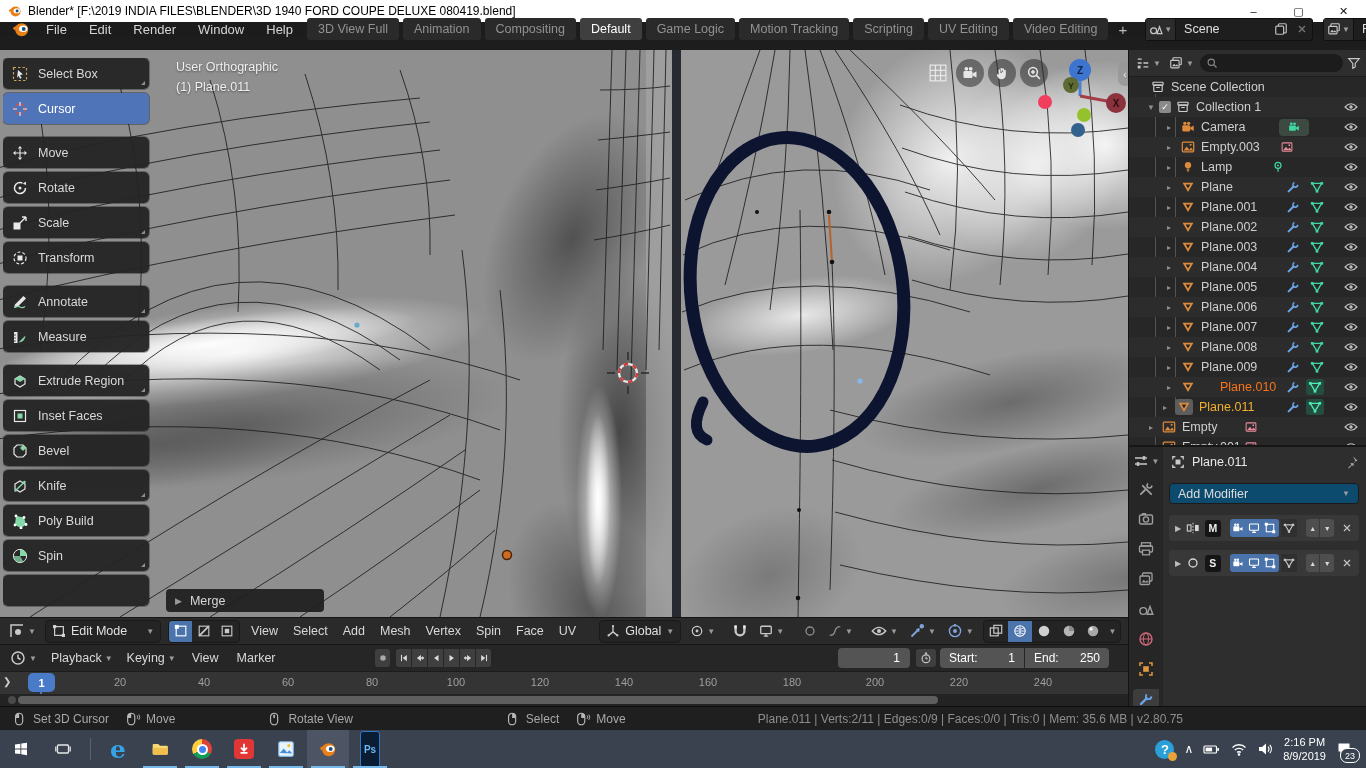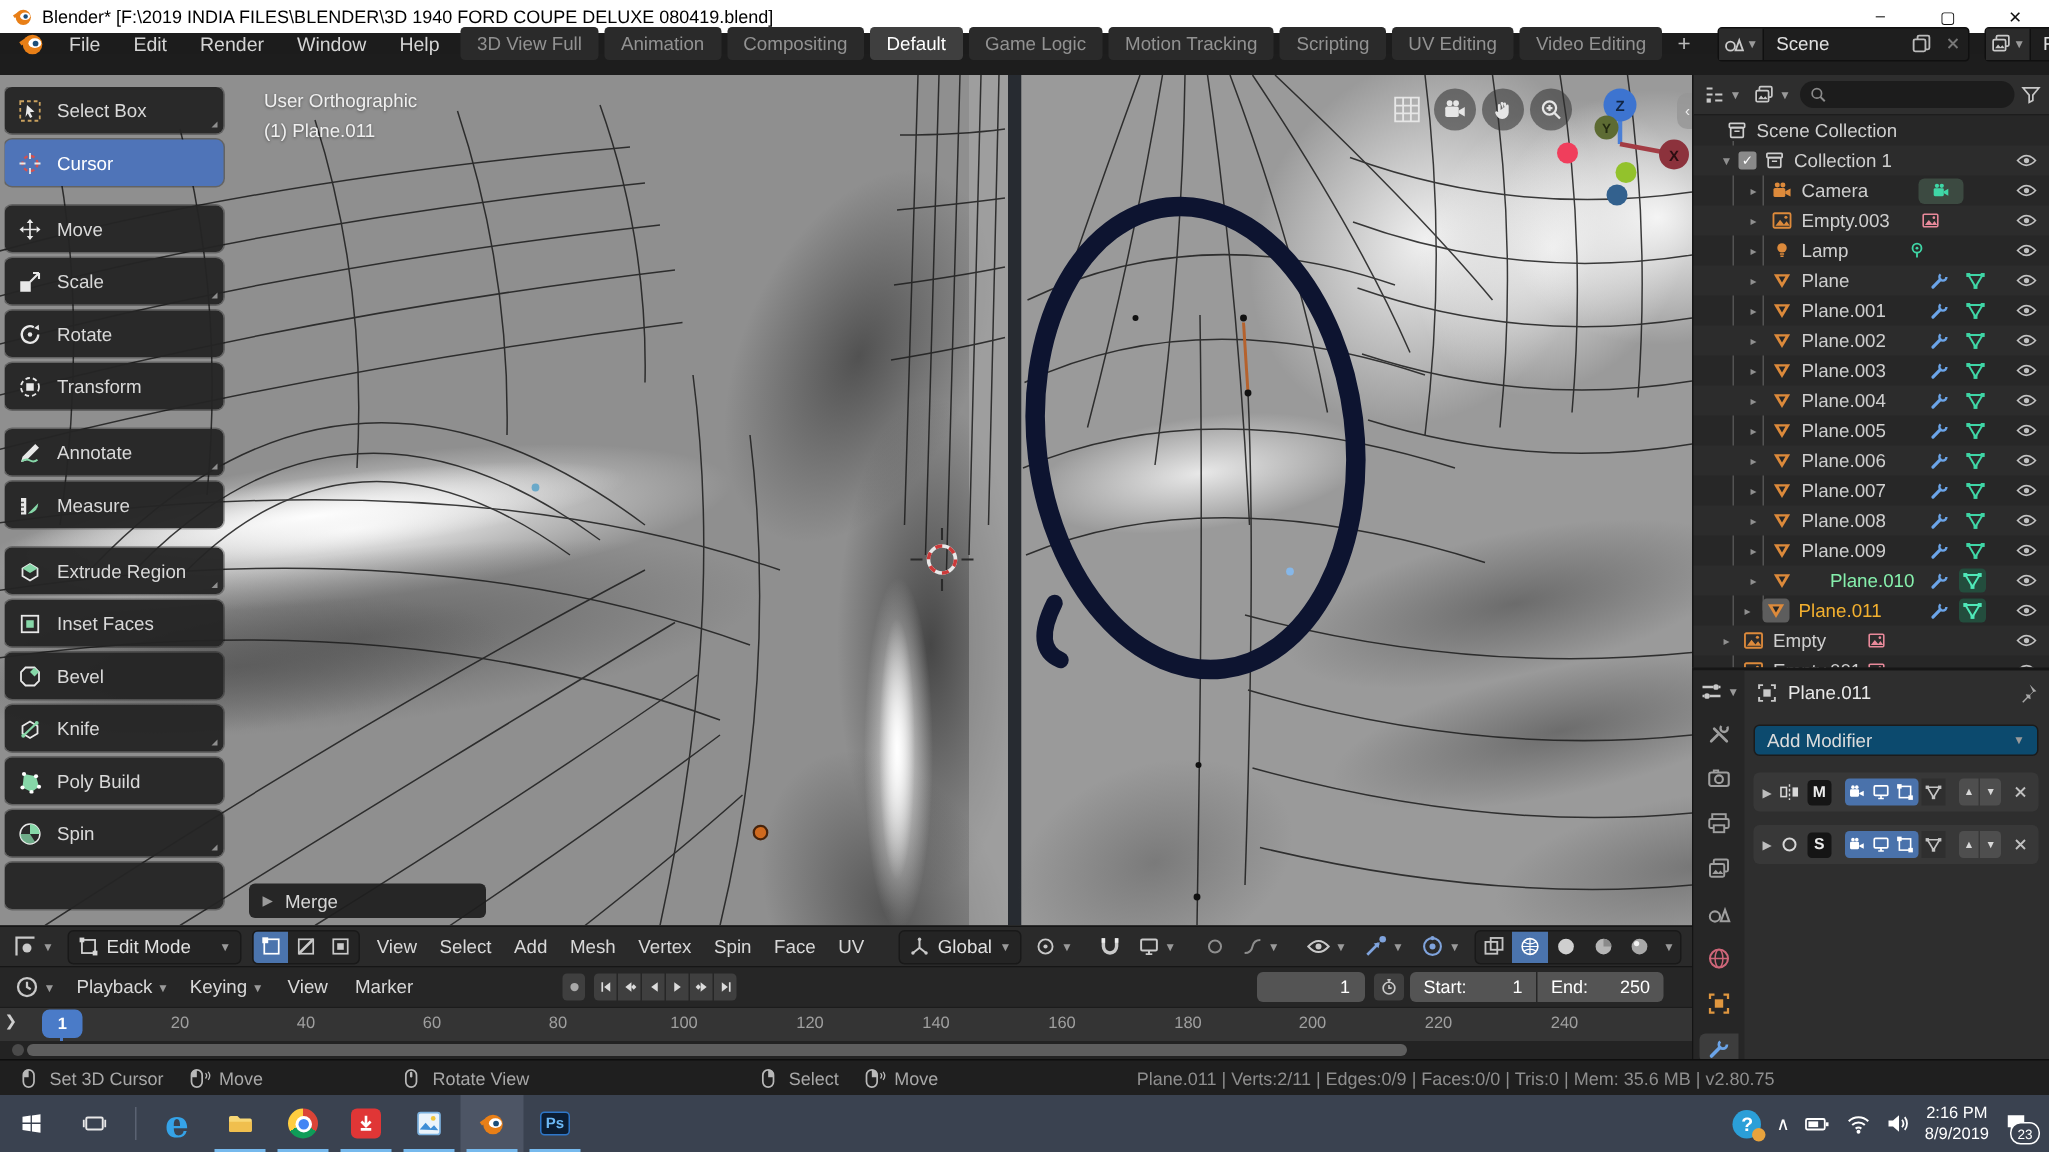--- a/index.html
+++ b/index.html
@@ -50,21 +50,21 @@
   #outliner .ohdr{height:26px;background:#2e2e2e;border-bottom:1px solid #1d1d1d;display:flex;align-items:center;padding:0 5px;gap:4px;}
   .srch{flex:1;height:18px;background:#1c1c1c;border-radius:9px;display:flex;align-items:center;padding:0 6px;gap:4px;border:none;}
   .orow{height:20px;display:flex;align-items:center;font-size:12.5px;color:#cfcfcf;position:relative;}
   .orow:nth-child(even){background:#2c2c2c;}
   .dis{color:#8f8f8f;font-size:8px;width:8px;}
   .olab{margin-left:6px;}
   .oeye{position:absolute;right:8px;color:#c0c0c0;}
   .ow{position:absolute;right:66px;}
   .om{position:absolute;right:42px;}
   .obadge{position:absolute;display:flex;align-items:center;justify-content:center;}
-  .sel010{color:#86efac;margin-left:25px;}
+  .sel010{color:#f97316;margin-left:25px;}
   .sel011{color:#f3b02f;}
   .icobg{background:#5d5d5d;border-radius:3px;padding:1px 2px;}
   .meshbg{background:#234d3d;border-radius:3px;padding:1px 2px;}
   .treeline{position:absolute;width:1px;background:rgba(120,120,120,.55);}
   
   #props{left:1128px;top:445px;width:238px;height:261px;background:#2e2e2e;border-left:1px solid #141414;border-top:2px solid #161616;box-sizing:border-box;overflow:hidden;}
   #ptabs{position:absolute;left:0;top:0;width:34px;height:261px;background:#262626;display:flex;flex-direction:column;align-items:center;padding-top:6px;box-sizing:border-box;gap:11px;}
   .ptab{width:26px;height:20px;display:flex;align-items:center;justify-content:center;color:#9e9e9e;}
   .ptab.active{background:#3d3d3d;border-radius:4px 0 0 4px;}
   #pbody{position:absolute;left:34px;top:0;width:204px;height:261px;}
@@ -640,33 +640,33 @@
         <span>
           <svg class="i16">
             <use href="#sy-st-move"></use>
           </svg>
         </span>
         <span>Move</span>
       </div>
     <div class="tbtn">
         <span>
           <svg class="i16">
+            <use href="#sy-st-rot"></use>
+          </svg>
+        </span>
+        <span>Rotate</span>
+      </div>
+    <div class="tbtn">
+        <span>
+          <svg class="i16">
             <use href="#sy-st-scale"></use>
           </svg>
         </span>
         <span>Scale</span>
         <span class="sub"></span>
-      </div>
-    <div class="tbtn">
-        <span>
-          <svg class="i16">
-            <use href="#sy-st-rot"></use>
-          </svg>
-        </span>
-        <span>Rotate</span>
       </div>
     <div class="tbtn">
         <span>
           <svg class="i16">
             <use href="#sy-st-tf"></use>
           </svg>
         </span>
         <span>Transform</span>
       </div>
     <div class="tgap"></div>
@@ -1655,21 +1655,21 @@
         <svg class="i18">
           <use href="#sy-photo"></use>
         </svg>
       </span>
     <span class="tbi run activeapp">
         <svg class="i18">
           <use href="#sy-blend"></use>
         </svg>
       </span>
     <span class="tbi run">
-        <span style="width:20px;height:16px;border-radius:3px;background:#0b1d33;border:1.5px solid #2e77c9;color:#6cb8f5;font-size:10px;font-weight:bold;display:flex;align-items:center;justify-content:center;box-sizing:border-box">Ps</span>
+        <span style="width:20px;height:37px;border-radius:3px;background:#0b1d33;border:1.5px solid #2e77c9;color:#6cb8f5;font-size:10px;font-weight:bold;display:flex;align-items:center;justify-content:center;box-sizing:border-box">Ps</span>
       </span>
     <span class="tray">
       <span style="position:relative">
           <span style="width:19px;height:19px;border-radius:50%;background:#2b9fd8;color:#fff;font-weight:bold;font-size:13px;display:flex;align-items:center;justify-content:center">?</span>
           <span style="position:absolute;right:-3px;bottom:-2px;width:9px;height:9px;border-radius:50%;background:#e8a33d"></span>
         </span>
       <span style="font-size:12px;color:#fff">∧</span>
       <span>
           <svg style="width:18px;height:16px;color:#fff">
             <use href="#sy-batt"></use>

